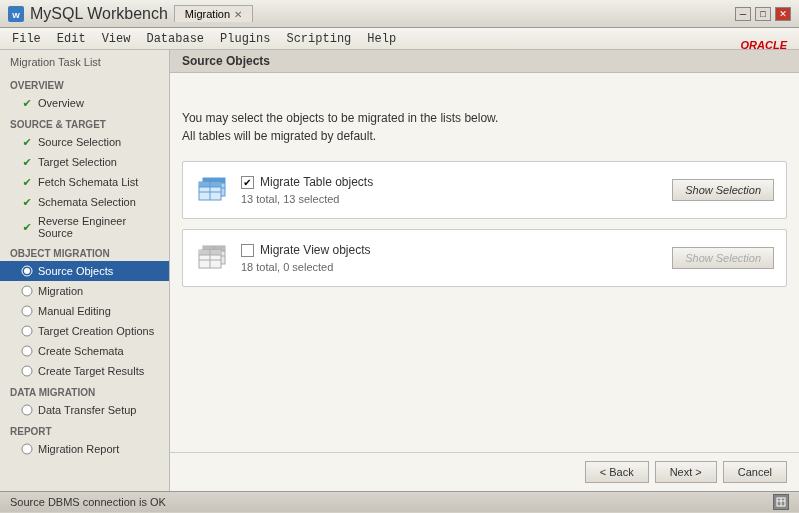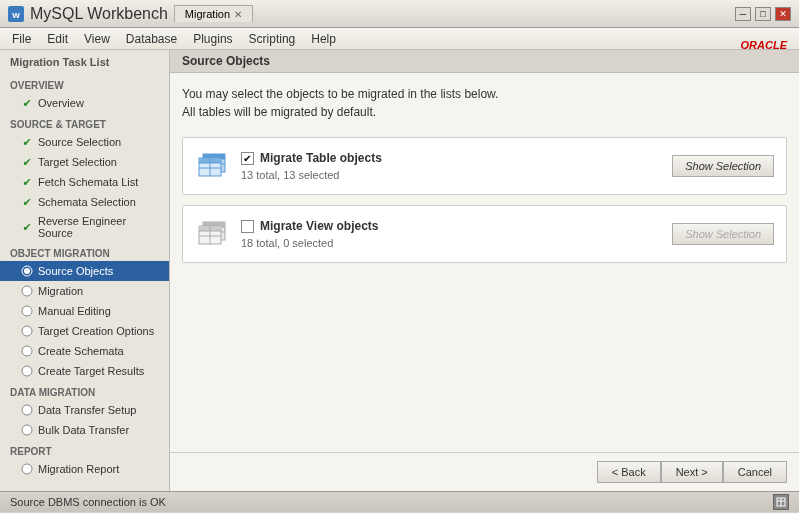--- a/index.html
+++ b/index.html
@@ -27,21 +27,21 @@
     
     .menu-bar {
       background: linear-gradient(to bottom, #f5f4ef, #e8e5dc);
       height: 22px;
       display: flex;
       align-items: center;
       padding: 0 4px;
       border-bottom: 1px solid #bbb;
       justify-content: space-between;
     }
-    .menu-items { display: flex; }
+    .menu-items { display: flex; font-family: Liberation Mono, monospace; }
     .menu-item { padding: 2px 8px; font-size: 12px; color: #333; cursor: pointer; }
     .oracle-logo { font-size: 11px; color: #cc0000; font-weight: bold; font-style: italic; padding-right: 8px; margin-top: 12px; }
 
     
     .main-layout {
       display: flex;
       height: calc(513px - 28px - 22px - 22px);
     }
 
     
@@ -100,20 +100,21 @@
     .content-body {
       flex: 1;
       padding: 12px;
       overflow-y: auto;
     }
     .content-description {
       font-size: 12px;
       color: #333;
       margin-bottom: 16px;
       line-height: 1.5;
+      margin-top: 24px;
     }
 
     
     .migration-card {
       background: white;
       border: 1px solid #ccc;
       border-radius: 2px;
       padding: 10px 12px;
       margin-bottom: 10px;
       display: flex;
@@ -126,21 +127,21 @@
       height: 36px;
       display: flex;
       align-items: center;
       justify-content: center;
       flex-shrink: 0;
     }
     .card-info {}
     .card-checkbox-row { display: flex; align-items: center; gap: 6px; margin-bottom: 4px; }
     .card-checkbox { width: 13px; height: 13px; border: 1px solid #888; background: white; display: flex; align-items: center; justify-content: center; font-size: 10px; }
     .card-checkbox.checked { background: white; }
-    .card-title { font-size: 12px; color: #333; font-weight: bold; }
+    .card-title { font-size: 12px; color: #333; font-weight: normal; }
     .card-subtitle { font-size: 11px; color: #666; margin-top: 2px; }
     .show-selection-btn {
       background: linear-gradient(to bottom, #f5f4ef, #e0dcd4);
       border: 1px solid #aaa;
       padding: 4px 12px;
       font-size: 11px;
       color: #333;
       cursor: pointer;
       white-space: nowrap;
       font-style: italic;
@@ -160,20 +161,21 @@
       padding: 0 10px;
       border-top: 1px solid #999;
     }
     .status-text { font-size: 11px; color: #333; }
 
     
     .bottom-buttons {
       padding: 8px 12px;
       display: flex;
       justify-content: flex-end;
+      gap: 6px;
       background: #f5f4ef;
       border-top: 1px solid #ccc;
     }
     .nav-btn {
       background: linear-gradient(to bottom, #f5f4ef, #e0dcd4);
       border: 1px solid #aaa;
       padding: 4px 14px;
       font-size: 11px;
       color: #333;
       cursor: pointer;
@@ -214,21 +216,21 @@
     <span class="menu-item">Plugins</span>
     <span class="menu-item">Scripting</span>
     <span class="menu-item">Help</span>
   </div>
   <span class="oracle-logo">ORACLE</span>
 </div>
 
 <div class="main-layout">
 
   <div class="sidebar">
-    <div style="padding: 6px 10px; font-size: 11px; font-weight: bold; color: #555;">Migration Task List</div>
+    <div style="padding: 6px 10px; font-size: 11px; font-weight: normal; color: #555;">Migration Task List</div>
 
     <div class="sidebar-section-title">OVERVIEW</div>
     <div class="sidebar-item">
       <span class="item-icon check-icon">✔</span>
       <span>Overview</span>
     </div>
 
     <div class="sidebar-section-title">SOURCE &amp; TARGET</div>
     <div class="sidebar-item">
       <span class="item-icon check-icon">✔</span>
@@ -303,28 +305,20 @@
     </div>
 
     <div class="sidebar-section-title">DATA MIGRATION</div>
     <div class="sidebar-item">
       <span class="item-icon">
         <svg width="12" height="12">
             <circle cx="6" cy="6" r="5" fill="white" stroke="#888" stroke-width="1"></circle>
           </svg>
       </span>
       <span>Data Transfer Setup</span>
-    </div>
-    <div class="sidebar-item">
-      <span class="item-icon">
-        <svg width="12" height="12">
-            <circle cx="6" cy="6" r="5" fill="white" stroke="#888" stroke-width="1"></circle>
-          </svg>
-      </span>
-      <span>Bulk Data Transfer</span>
     </div>
 
     <div class="sidebar-section-title">REPORT</div>
     <div class="sidebar-item">
       <span class="item-icon">
         <svg width="12" height="12">
             <circle cx="6" cy="6" r="5" fill="white" stroke="#888" stroke-width="1"></circle>
           </svg>
       </span>
       <span>Migration Report</span>

